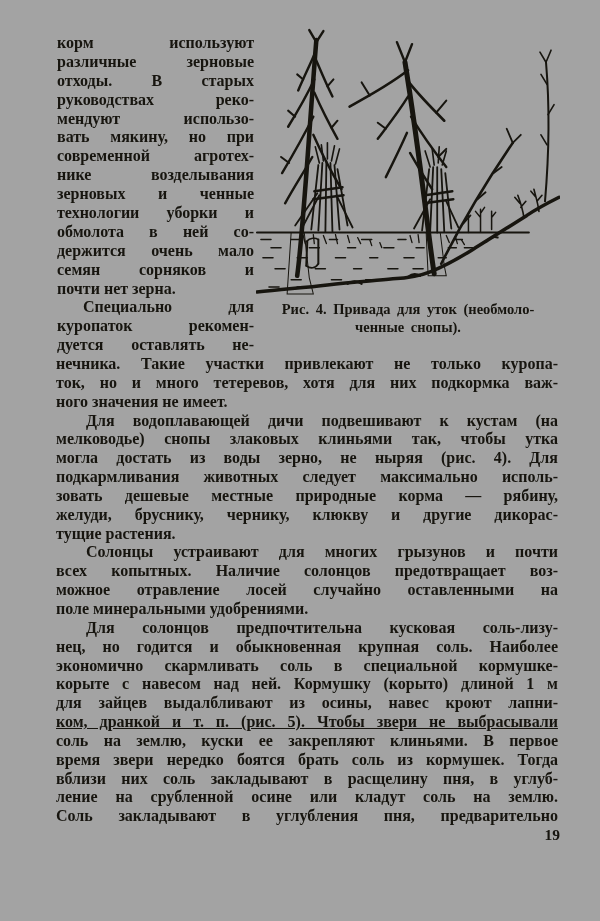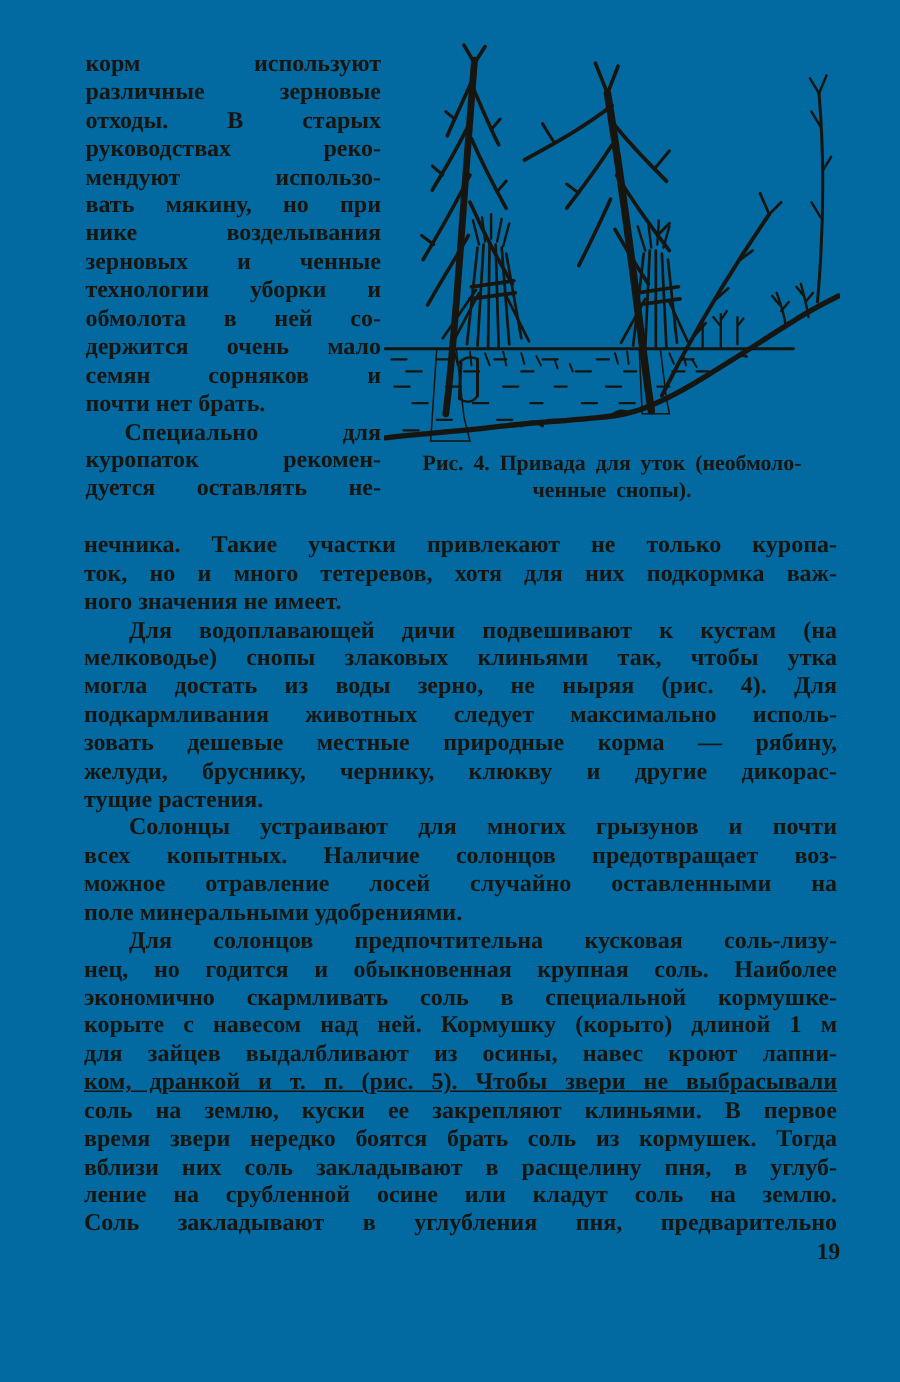--- a/index.html
+++ b/index.html
@@ -1,17 +1,17 @@
 <!DOCTYPE html>
 <html><head>
 <meta charset="utf-8">
 <style>
   html,body{margin:0;padding:0;}
   body{width:600px;height:921px;background:#e9e9e7;font-family:"Liberation Serif","DejaVu Serif",serif;}
-  .page{position:relative;width:600px;height:921px;background:#0369a1;color:#17150f;overflow:hidden;font-weight:700;}
+  .page{position:relative;width:600px;height:921px;background:#a3a3a3;color:#17150f;overflow:hidden;font-weight:700;}
   .leftcol{position:absolute;left:57px;top:34px;width:197px;font-size:16px;}
   .leftcol .line{line-height:18.9px;height:18.9px;text-align:justify;white-space:nowrap;}
   .bodytext{position:absolute;left:56px;top:355px;width:502px;font-size:16px;}
   .bodytext .line{line-height:18.85px;height:18.85px;text-align:justify;white-space:nowrap;}
   .figure{position:absolute;left:256px;top:24px;width:304px;}
   .figure svg{display:block;}
   .caption{margin-top:3px;text-align:center;font-size:14.5px;line-height:17.5px;word-spacing:3px;}
   .pagenum{position:absolute;left:528px;top:826px;width:32px;text-align:right;font-size:15.5px;}
   svg path, svg line{stroke:#17150f;fill:none;stroke-linecap:round;}
 </style>
@@ -21,27 +21,28 @@
 <div class="page">
 
   <div class="leftcol">
 
   <div class="line" style="text-indent: 0px; text-align-last: justify;">корм используют</div>
       <div class="line" style="text-indent: 0px; text-align-last: justify;">различные зерновые</div>
       <div class="line" style="text-indent: 0px; text-align-last: justify;">отходы. В старых</div>
       <div class="line" style="text-indent: 0px; text-align-last: justify;">руководствах реко-</div>
       <div class="line" style="text-indent: 0px; text-align-last: justify;">мендуют использо-</div>
       <div class="line" style="text-indent: 0px; text-align-last: justify;">вать мякину, но при</div>
+      <div class="line" style="text-indent: 0px; text-align-last: justify;">современной агротех-</div>
       <div class="line" style="text-indent: 0px; text-align-last: justify;">нике возделывания</div>
       <div class="line" style="text-indent: 0px; text-align-last: justify;">зерновых и ченные</div>
       <div class="line" style="text-indent: 0px; text-align-last: justify;">технологии уборки и</div>
       <div class="line" style="text-indent: 0px; text-align-last: justify;">обмолота в ней со-</div>
       <div class="line" style="text-indent: 0px; text-align-last: justify;">держится очень мало</div>
       <div class="line" style="text-indent: 0px; text-align-last: justify;">семян сорняков и</div>
-      <div class="line" style="text-indent: 0px; text-align-last: left;">почти нет брать.</div>
+      <div class="line" style="text-indent: 0px; text-align-last: left;">почти нет зерна.</div>
       <div class="line" style="text-indent: 26px; text-align-last: justify;">Специально для</div>
       <div class="line" style="text-indent: 0px; text-align-last: justify;">куропаток рекомен-</div>
       <div class="line" style="text-indent: 0px; text-align-last: justify;">дуется оставлять не-</div>
     </div>
 
   <div class="figure">
     <svg width="304" height="274" viewBox="0 0 300 272">
 
       <path d="M0 207 H270" stroke-width="2"></path>
 

